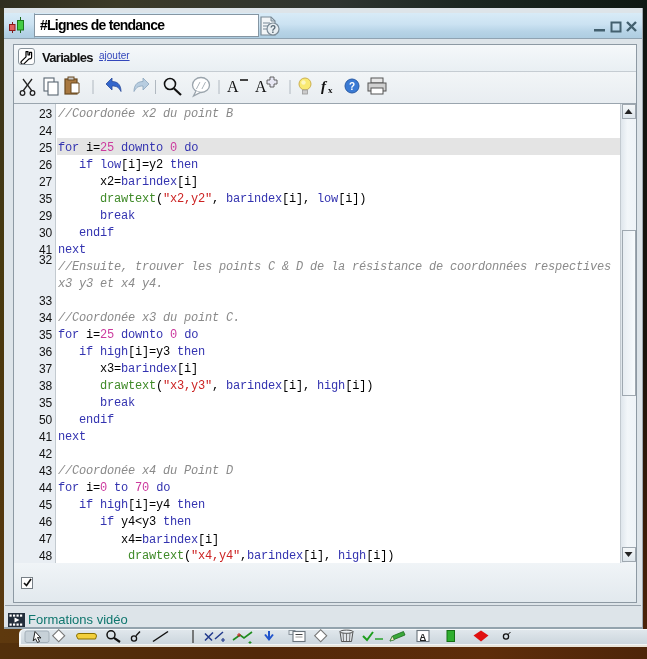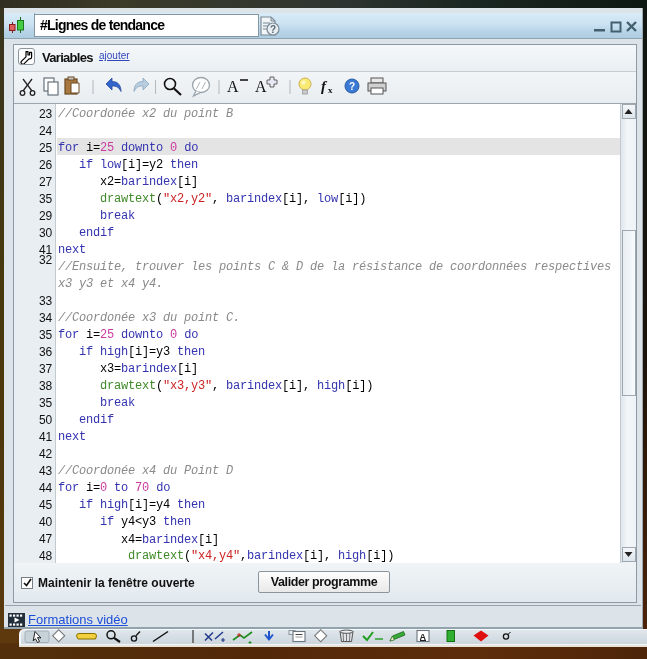--- a/index.html
+++ b/index.html
@@ -65,21 +65,21 @@
   #bbar{left:0;top:518px;width:622px;height:39px;background:linear-gradient(180deg,#f0f4f7,#e2e9ee);}
   #chk{position:absolute;left:7px;top:14px;width:10px;height:10px;background:#fff;border:1px solid #777f86;}
   #bbar .lbl{position:absolute;left:24px;top:13px;font-size:12px;font-weight:bold;color:#111;}
   #valbtn{position:absolute;left:244px;top:8px;width:130px;height:20px;
      background:linear-gradient(180deg,#fdfdfd,#e9e9e9);border:1px solid #8b959d;border-radius:2px;
      font-size:12.5px;font-weight:bold;letter-spacing:-0.4px;color:#111;text-align:center;line-height:20px;}
   
   #footline{left:1px;top:597px;width:636px;height:1px;background:#98a2ab;}
   #footer{left:0px;top:598px;width:637px;height:23px;}
   #filmico{position:absolute;left:4px;top:7px;width:17px;height:14px;background:#232e3b;}
-  #footer .flink{position:absolute;left:24px;top:6px;font-size:13px;color:#1d4ed8;text-decoration:underline;}
+  #footer .flink{position:absolute;left:24px;top:6px;font-size:13px;color:#0f766e;}
   svg{display:block;}
 </style>
 </head>
 <body>
   <div class="abs" id="bg-top"></div>
   <div class="abs" id="bg-left"></div>
   <div class="abs" id="bg-right"></div>
   <div class="abs" id="bg-bottom"></div>
   <div class="abs" id="bgbar"></div>
   <div class="abs" id="bgbar2"></div>
@@ -234,21 +234,21 @@
           <div class="ln" style="top:323px">41</div>
           <div class="cl" style="top:323px"><span class="k">next</span></div>
           <div class="ln" style="top:340px">42</div>
           <div class="cl" style="top:340px"></div>
           <div class="ln" style="top:357px">43</div>
           <div class="cl" style="top:357px"><span class="c">//Coordonée x4 du Point D</span></div>
           <div class="ln" style="top:374px">44</div>
           <div class="cl" style="top:374px"><span class="k">for</span><span> i=</span><span class="n">0</span><span> </span><span class="k">to</span><span> </span><span class="n">70</span><span> </span><span class="k">do</span></div>
           <div class="ln" style="top:391px">45</div>
           <div class="cl" style="top:391px"><span>   </span><span class="k">if</span><span> </span><span class="k">high</span><span>[i]=y4 </span><span class="k">then</span></div>
-          <div class="ln" style="top:408px">40</div>
+          <div class="ln" style="top:408px">46</div>
           <div class="cl" style="top:408px"><span>      </span><span class="k">if</span><span> y4&lt;y3 </span><span class="k">then</span></div>
           <div class="ln" style="top:425px">47</div>
           <div class="cl" style="top:426px"><span>         x4=</span><span class="k">barindex</span><span>[i]</span></div>
           <div class="ln" style="top:442px">48</div>
           <div class="cl" style="top:442px"><span>          </span><span class="f">drawtext</span><span>(</span><span class="s">"x4,y4"</span><span>,</span><span class="k">barindex</span><span>[i], </span><span class="k">high</span><span>[i])</span></div>
         </div>
         <div id="sbar">
           <div class="sbtn" style="top:0px">
             <svg width="11" height="13">
               <path d="M5.5 4 l4 5 h-8 z" fill="#222"></path>
@@ -262,22 +262,20 @@
           </div>
         </div>
       </div>
 
       <div class="abs" id="bbar">
         <div id="chk">
           <svg width="10" height="10">
             <path d="M2 5 l2.5 2.5 l4.5 -6.5" fill="none" stroke="#111" stroke-width="1.7"></path>
           </svg>
         </div>
-        <span class="lbl">Maintenir la fenêtre ouverte</span>
-        <div id="valbtn">Valider programme</div>
       </div>
     </div>
 
     <div class="abs" id="footline"></div>
     <div class="abs" id="footer">
       <div id="filmico">
         <svg width="17" height="14">
           <rect x="0" y="0" width="17" height="14" fill="#232e3b"></rect>
           <g fill="#fff">
             <rect x="1.5" y="1.5" width="2.2" height="2.2"></rect>

